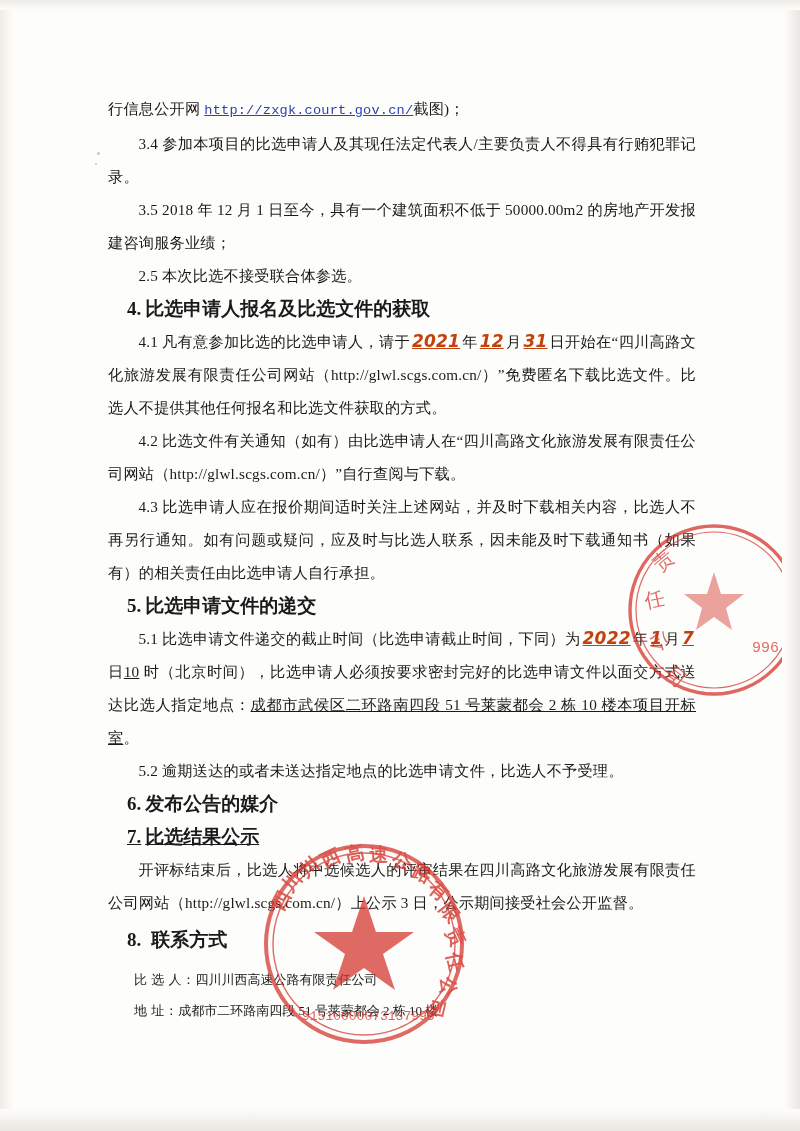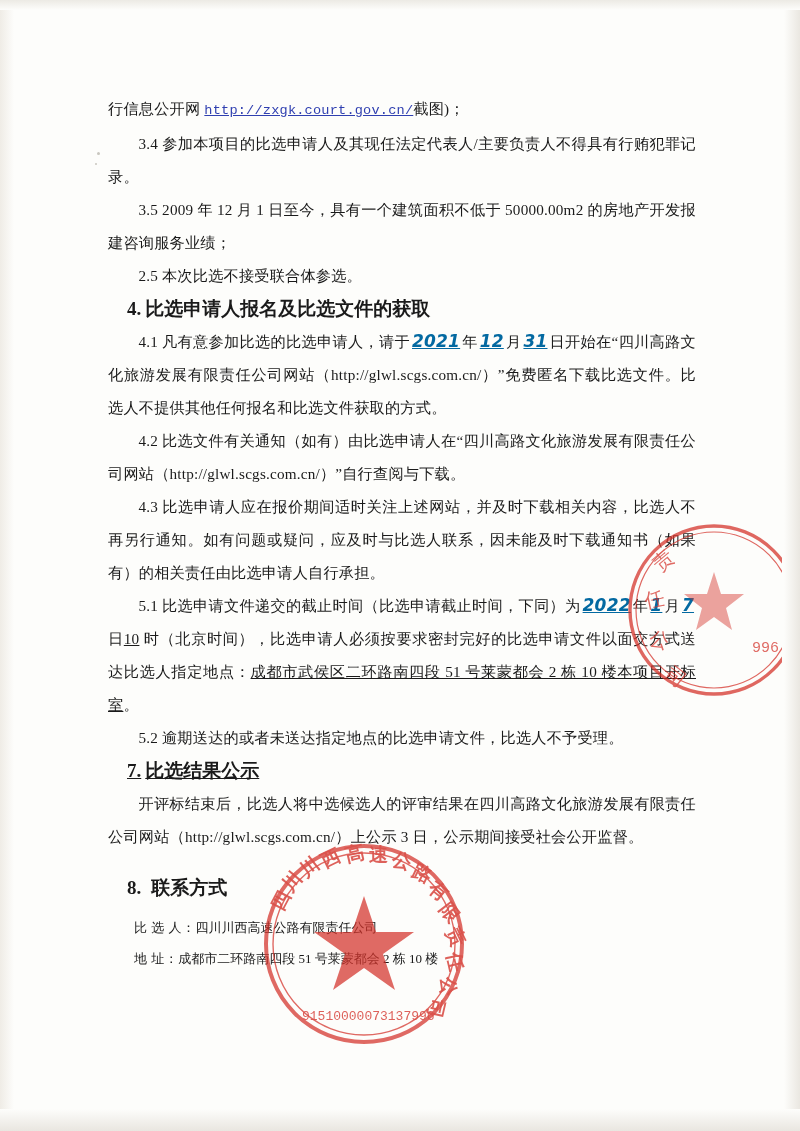--- a/index.html
+++ b/index.html
@@ -66,21 +66,21 @@
   .heading .num { margin-right: 4px; }
   .link {
     color: #2f3fb0;
     text-decoration: underline;
     font-family: "Liberation Mono", "DejaVu Sans Mono", monospace;
     font-size: 13.6px;
   }
   .underline { text-decoration: underline; }
   .handwritten {
     font-family: "DejaVu Sans", sans-serif;
-    color: #0369a1;
+    color: #c2410c;
     font-size: 17px;
     font-style: italic;
     font-weight: bold;
     text-decoration: underline;
     padding: 0 2px;
   }
 
   .contact-block p {
     margin: 0;
     font-size: 13px;
@@ -136,21 +136,21 @@
     <p class="line indent0">
       <span>行信息公开网</span>
       <span class="link">http://zxgk.court.gov.cn/</span><span>截图)；</span>
     </p>
 
     <p class="line indent2">
       <span>3.4 参加本项目的比选申请人及其现任法定代表人/主要负责人不得具有行贿犯罪记录。</span>
     </p>
 
     <p class="line indent2">
-      <span>3.5  2009 年 12 月 1 日至今，具有一个建筑面积不低于 50000.00m2 的房地产开发报建咨询服务业绩；</span>
+      <span>3.5  2018 年 12 月 1 日至今，具有一个建筑面积不低于 50000.00m2 的房地产开发报建咨询服务业绩；</span>
     </p>
 
     <p class="line indent2">
       <span>2.5 本次比选不接受联合体参选。</span>
     </p>
 
     <p class="heading" style="text-indent:1em;">
       <span class="num">4.</span><span>比选申请人报名及比选文件的获取</span>
     </p>
 
@@ -159,40 +159,46 @@
     </p>
 
     <p class="line indent2">
       <span>4.2 比选文件有关通知（如有）由比选申请人在“四川高路文化旅游发展有限责任公司网站（http://glwl.scgs.com.cn/）”自行查阅与下载。</span>
     </p>
 
     <p class="line indent2">
       <span>4.3 比选申请人应在报价期间适时关注上述网站，并及时下载相关内容，比选人不再另行通知。如有问题或疑问，应及时与比选人联系，因未能及时下载通知书（如果有）的相关责任由比选申请人自行承担。</span>
     </p>
 
+    <p class="heading" style="text-indent:1em;">
+      <span class="num">5.</span><span>比选申请文件的递交</span>
+    </p>
 
     <p class="line indent2">
       <span>5.1 比选申请文件递交的截止时间（比选申请截止时间，下同）为</span><span class="handwritten">2022</span><span>年</span><span class="handwritten">1</span><span>月</span><span class="handwritten">7</span><span>日</span><span class="underline">10</span><span> 时（北京时间），比选申请人必须按要求密封完好的比选申请文件以面交方式送达比选人指定地点：</span><span class="underline">成都市武侯区二环路南四段 51 号莱蒙都会 2 栋 10 楼本项目开标室</span><span>。</span>
     </p>
 
     <p class="line indent2">
       <span>5.2 逾期送达的或者未送达指定地点的比选申请文件，比选人不予受理。</span>
     </p>
 
+    <p class="heading" style="text-indent:1em;">
+      <span class="num">6.</span><span>发布公告的媒介</span>
+    </p>
 
 
     <p class="heading" style="text-indent:1em;text-decoration:underline;">
       <span class="num">7.</span><span>比选结果公示</span>
     </p>
 
     <p class="line indent2" style="">
       <span>开评标结束后，比选人将中选候选人的评审结果在四川高路文化旅游发展有限责任公司网站（http://glwl.scgs.com.cn/）上公示 3 日，公示期间接受社会公开监督。</span>
     </p>
 
-    <p class="heading" style="text-indent:1em; margin-top:18px;">
+    <p class="heading" style="text-indent:1em; margin-top:4px;">
       <span class="num">8.</span><span style="margin-left:6px;">联系方式</span>
     </p>
 
     <div class="contact-block" style="margin-top:8px;">
       <p>
         <span class="contact-label">比 选 人：</span><span>四川川西高速公路有限责任公司</span>
       </p>
       <p>
         <span class="contact-label">地    址：</span><span>成都市二环路南四段 51 号莱蒙都会 2 栋 10 楼</span>
       </p>

